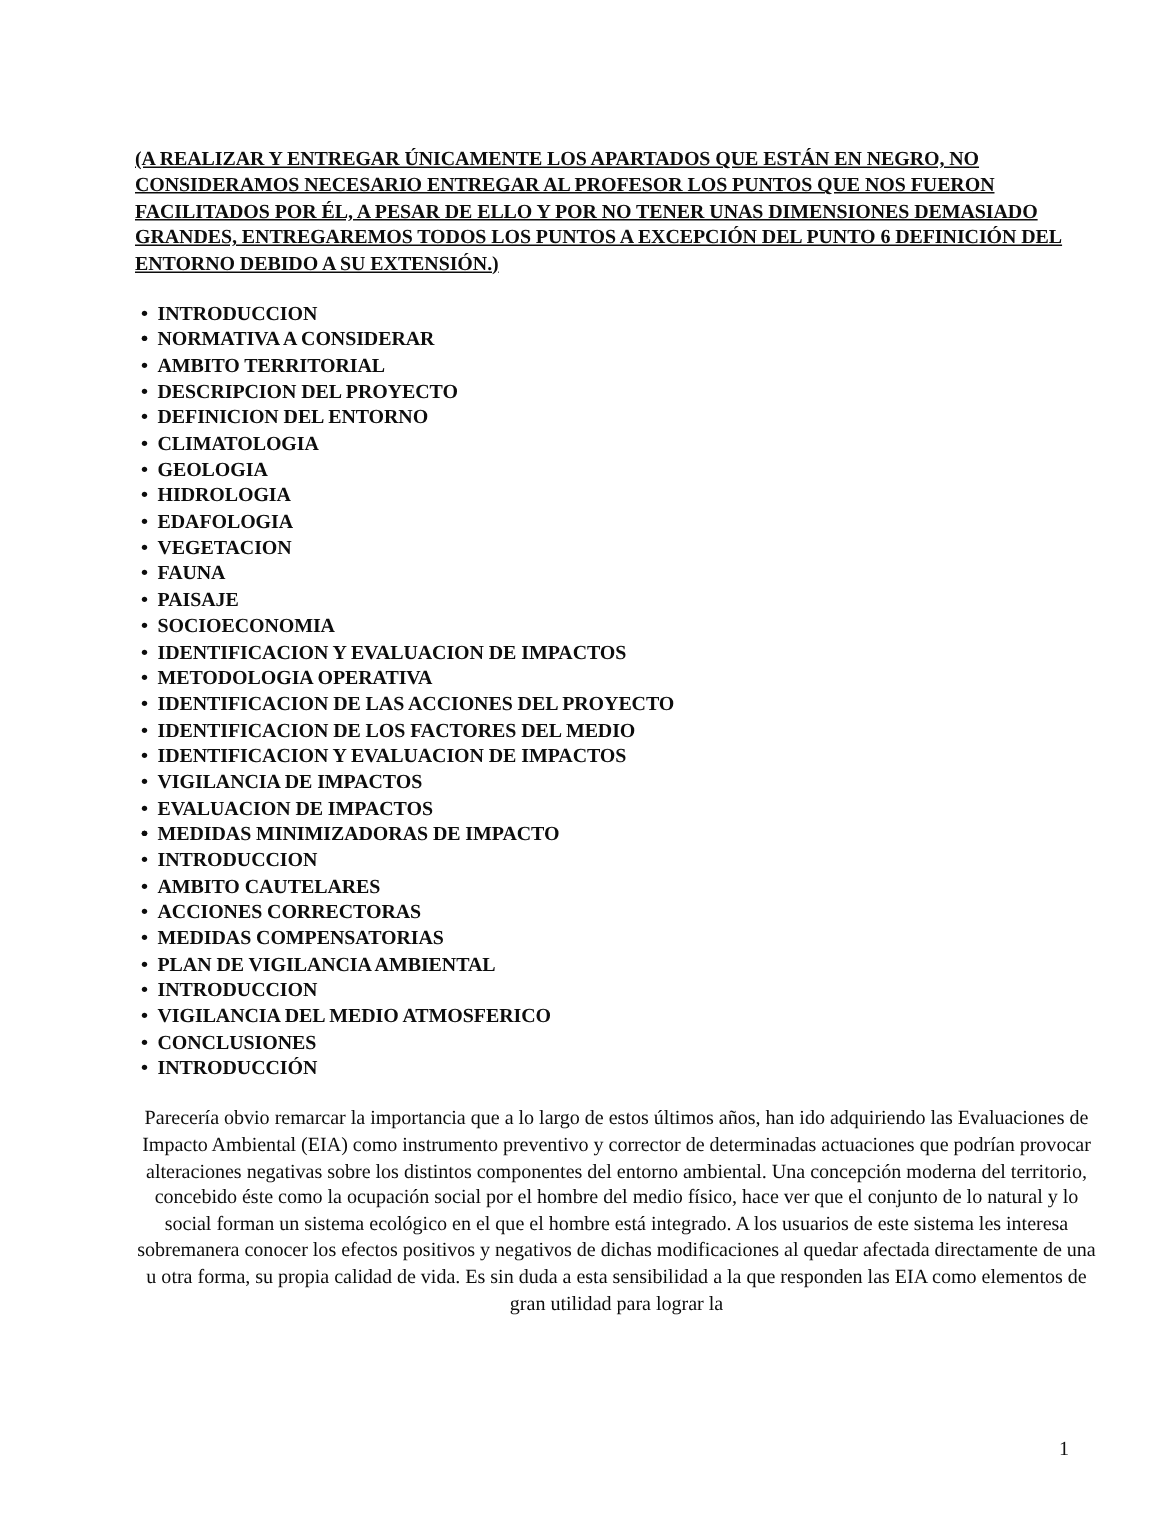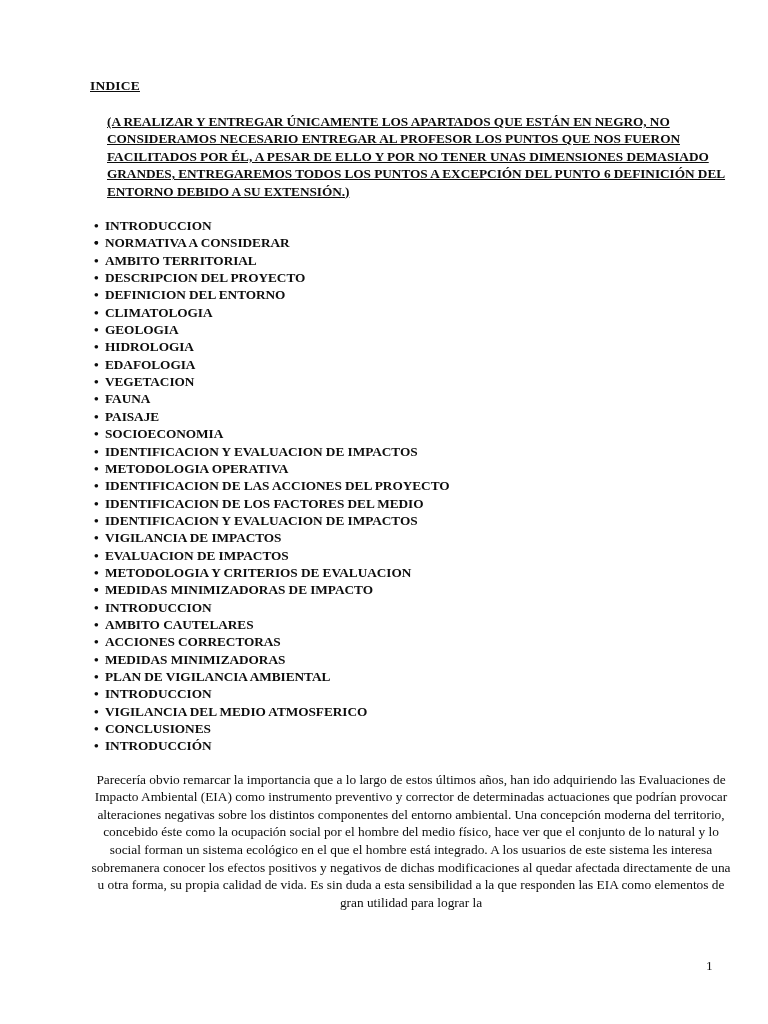--- a/index.html
+++ b/index.html
@@ -36,21 +36,21 @@
     font-weight: bold;
     text-decoration: underline;
     letter-spacing: 0.2px;
     line-height: 16px;
     margin: 0;
     padding: 0;
   }
 
   
   .notice {
-    margin: 17px;
+    margin: 0;
     padding: 0;
     margin-top: 19px;
     font-size: 13.3px;
     font-weight: bold;
     line-height: 17.4px;
     text-decoration: underline;
     text-underline-offset: 1px;
     letter-spacing: -0.05px;
     width: 640px;
   }
@@ -103,21 +103,20 @@
     color: #111111;
   }
 </style>
 </head>
 <body>
 
 <div class="page">
 
   <div class="content">
 
-    <h1 class="doc-title">INDICE</h1>
 
     <p class="notice">(A REALIZAR Y ENTREGAR ÚNICAMENTE LOS APARTADOS QUE ESTÁN EN NEGRO, NO CONSIDERAMOS NECESARIO ENTREGAR AL PROFESOR LOS PUNTOS QUE NOS FUERON FACILITADOS POR ÉL, A PESAR DE ELLO Y POR NO TENER UNAS DIMENSIONES DEMASIADO GRANDES, ENTREGAREMOS TODOS LOS PUNTOS A EXCEPCIÓN DEL PUNTO 6 DEFINICIÓN DEL ENTORNO DEBIDO A SU EXTENSIÓN.)</p>
 
     <ul class="index-list">
       <li><span class="bullet">•</span><span>INTRODUCCION</span></li>
       <li><span class="bullet">•</span></li>
       <li><span class="bullet">•</span><span>NORMATIVA A CONSIDERAR</span></li>
       <li><span class="bullet">•</span><span>AMBITO TERRITORIAL</span></li>
       <li><span class="bullet">•</span><span>DESCRIPCION DEL PROYECTO</span></li>
       <li><span class="bullet">•</span><span>DEFINICION DEL ENTORNO</span></li>
@@ -129,27 +128,27 @@
       <li><span class="bullet">•</span><span>FAUNA</span></li>
       <li><span class="bullet">•</span><span>PAISAJE</span></li>
       <li><span class="bullet">•</span><span>SOCIOECONOMIA</span></li>
       <li><span class="bullet">•</span><span>IDENTIFICACION Y EVALUACION DE IMPACTOS</span></li>
       <li><span class="bullet">•</span><span>METODOLOGIA OPERATIVA</span></li>
       <li><span class="bullet">•</span><span>IDENTIFICACION DE LAS ACCIONES DEL PROYECTO</span></li>
       <li><span class="bullet">•</span><span>IDENTIFICACION DE LOS FACTORES DEL MEDIO</span></li>
       <li><span class="bullet">•</span><span>IDENTIFICACION Y EVALUACION DE IMPACTOS</span></li>
       <li><span class="bullet">•</span><span>VIGILANCIA DE IMPACTOS</span></li>
       <li><span class="bullet">•</span><span>EVALUACION DE IMPACTOS</span></li>
-      <li><span class="bullet">•</span><span>METODOLOGIA Y CRITERIOS DE EVALUACION</span></li>
+      <li><span class="bullet">•</span></li>
       <li><span class="bullet">•</span></li>
       <li><span class="bullet">•</span><span>MEDIDAS MINIMIZADORAS DE IMPACTO</span></li>
       <li><span class="bullet">•</span><span>INTRODUCCION</span></li>
       <li><span class="bullet">•</span><span>AMBITO CAUTELARES</span></li>
       <li><span class="bullet">•</span><span>ACCIONES CORRECTORAS</span></li>
-      <li><span class="bullet">•</span><span>MEDIDAS MINIMIZADORAS</span></li>
+      <li><span class="bullet">•</span><span>MEDIDAS COMPENSATORIAS</span></li>
       <li><span class="bullet">•</span><span>PLAN DE VIGILANCIA AMBIENTAL</span></li>
       <li><span class="bullet">•</span><span>INTRODUCCION</span></li>
       <li><span class="bullet">•</span><span>VIGILANCIA DEL MEDIO ATMOSFERICO</span></li>
       <li><span class="bullet">•</span><span>CONCLUSIONES</span></li>
       <li><span class="bullet">•</span><span>INTRODUCCIÓN</span></li>
     </ul>
 
     <p class="body-text">Parecería obvio remarcar la importancia que a lo largo de estos últimos años, han ido adquiriendo las Evaluaciones de Impacto Ambiental (EIA) como instrumento preventivo y corrector de determinadas actuaciones que podrían provocar alteraciones negativas sobre los distintos componentes del entorno ambiental. Una concepción moderna del territorio, concebido éste como la ocupación social por el hombre del medio físico, hace ver que el conjunto de lo natural y lo social forman un sistema ecológico en el que el hombre está integrado. A los usuarios de este sistema les interesa sobremanera conocer los efectos positivos y negativos de dichas modificaciones al quedar afectada directamente de una u otra forma, su propia calidad de vida. Es sin duda a esta sensibilidad a la que responden las EIA como elementos de gran utilidad para lograr la</p>
 
   </div>

